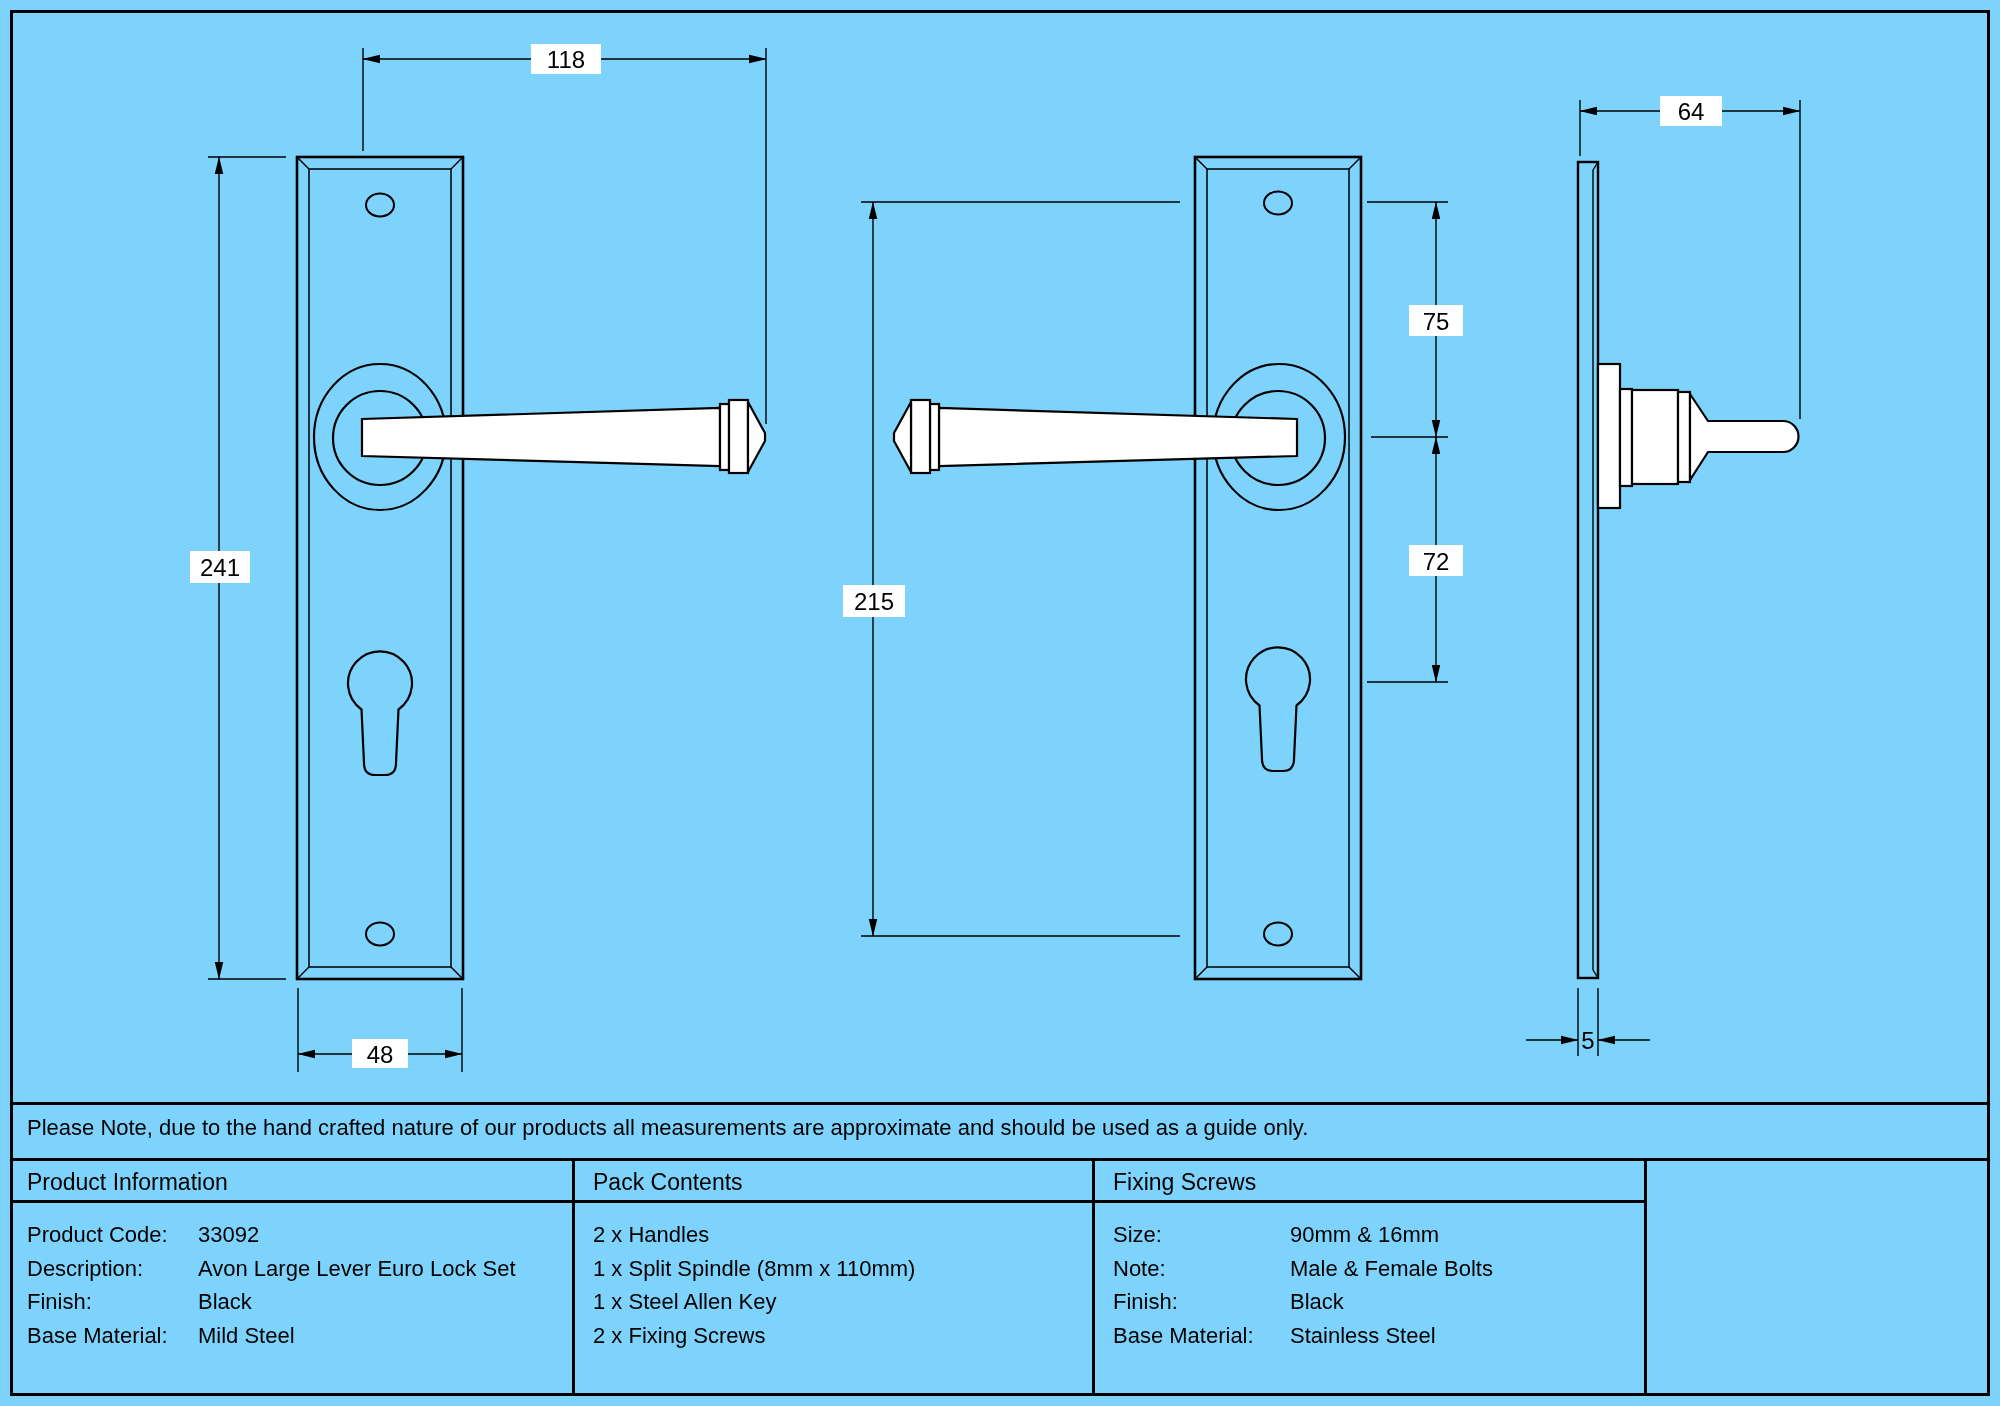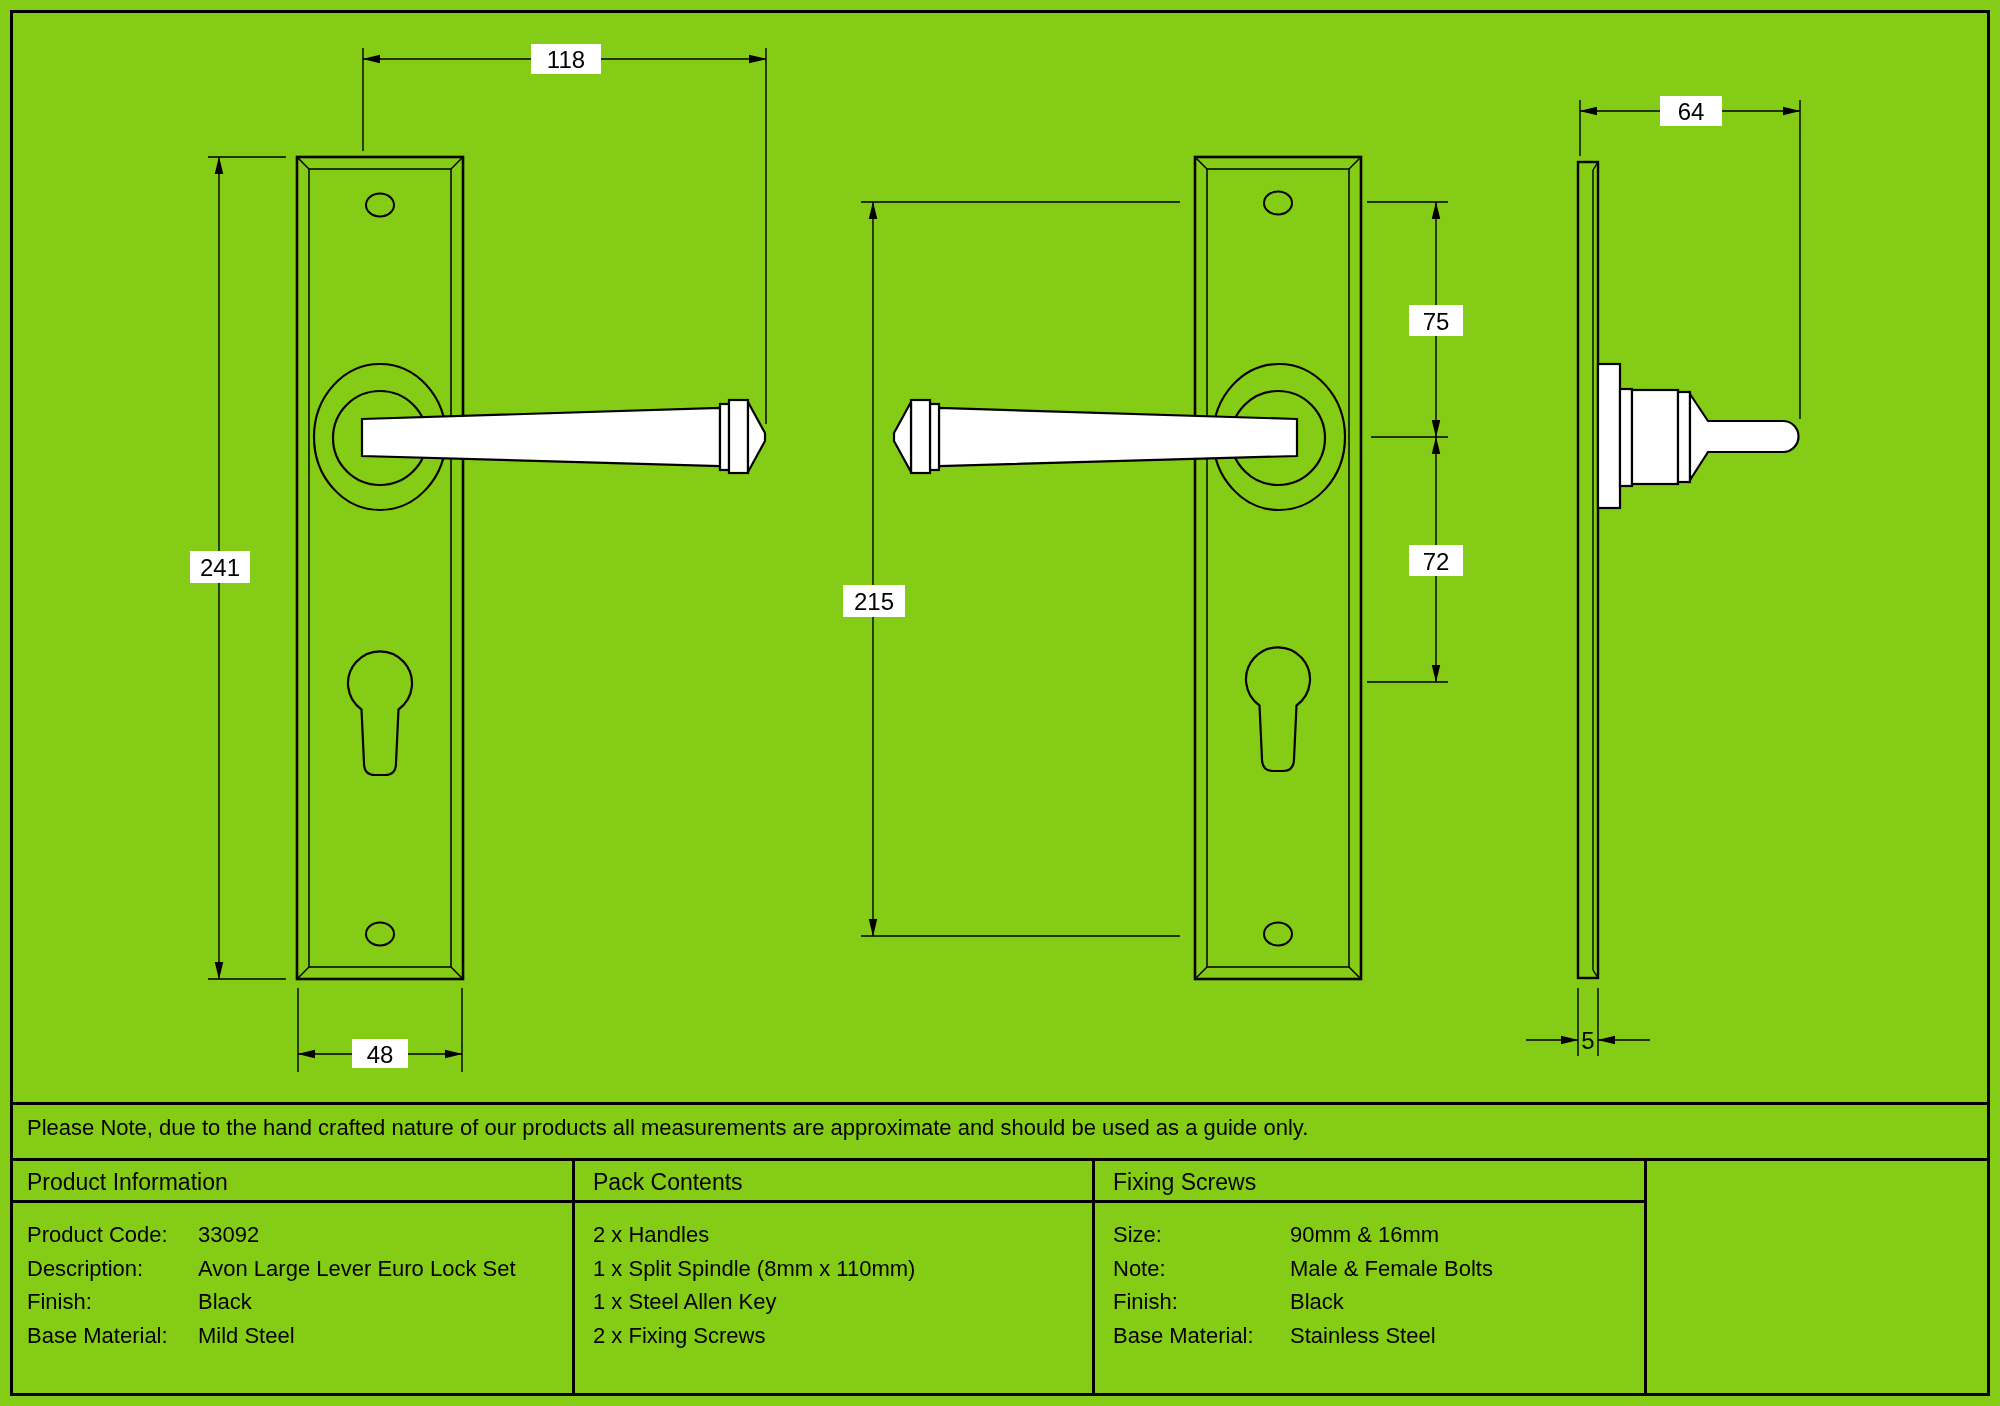--- a/index.html
+++ b/index.html
@@ -1,16 +1,16 @@
 <!DOCTYPE html>
 <html><head>
 <meta charset="utf-8">
 <style>
   html,body{margin:0;padding:0;background:#888;}
-  .stage{position:relative;width:2000px;height:1406px;background:#84cc16;
+  .stage{position:relative;width:2000px;height:1406px;background:#7dd3fc;
          font-family:"Liberation Sans",sans-serif;color:#000;overflow:hidden;text-decoration:underline;}
   .frame{position:absolute;left:10px;top:10px;width:1974px;height:1380px;
          border:3px solid #000;box-sizing:content-box;}
   svg text{font-family:"Liberation Sans",sans-serif;fill:#000;}
   .dimtxt{font-size:24px;}
   
   .hline,.vline{position:absolute;background:#000;}
   
   .note{position:absolute;left:27px;top:1115px;width:1800px;font-size:22px;}
   .th{position:absolute;font-size:23px;}

